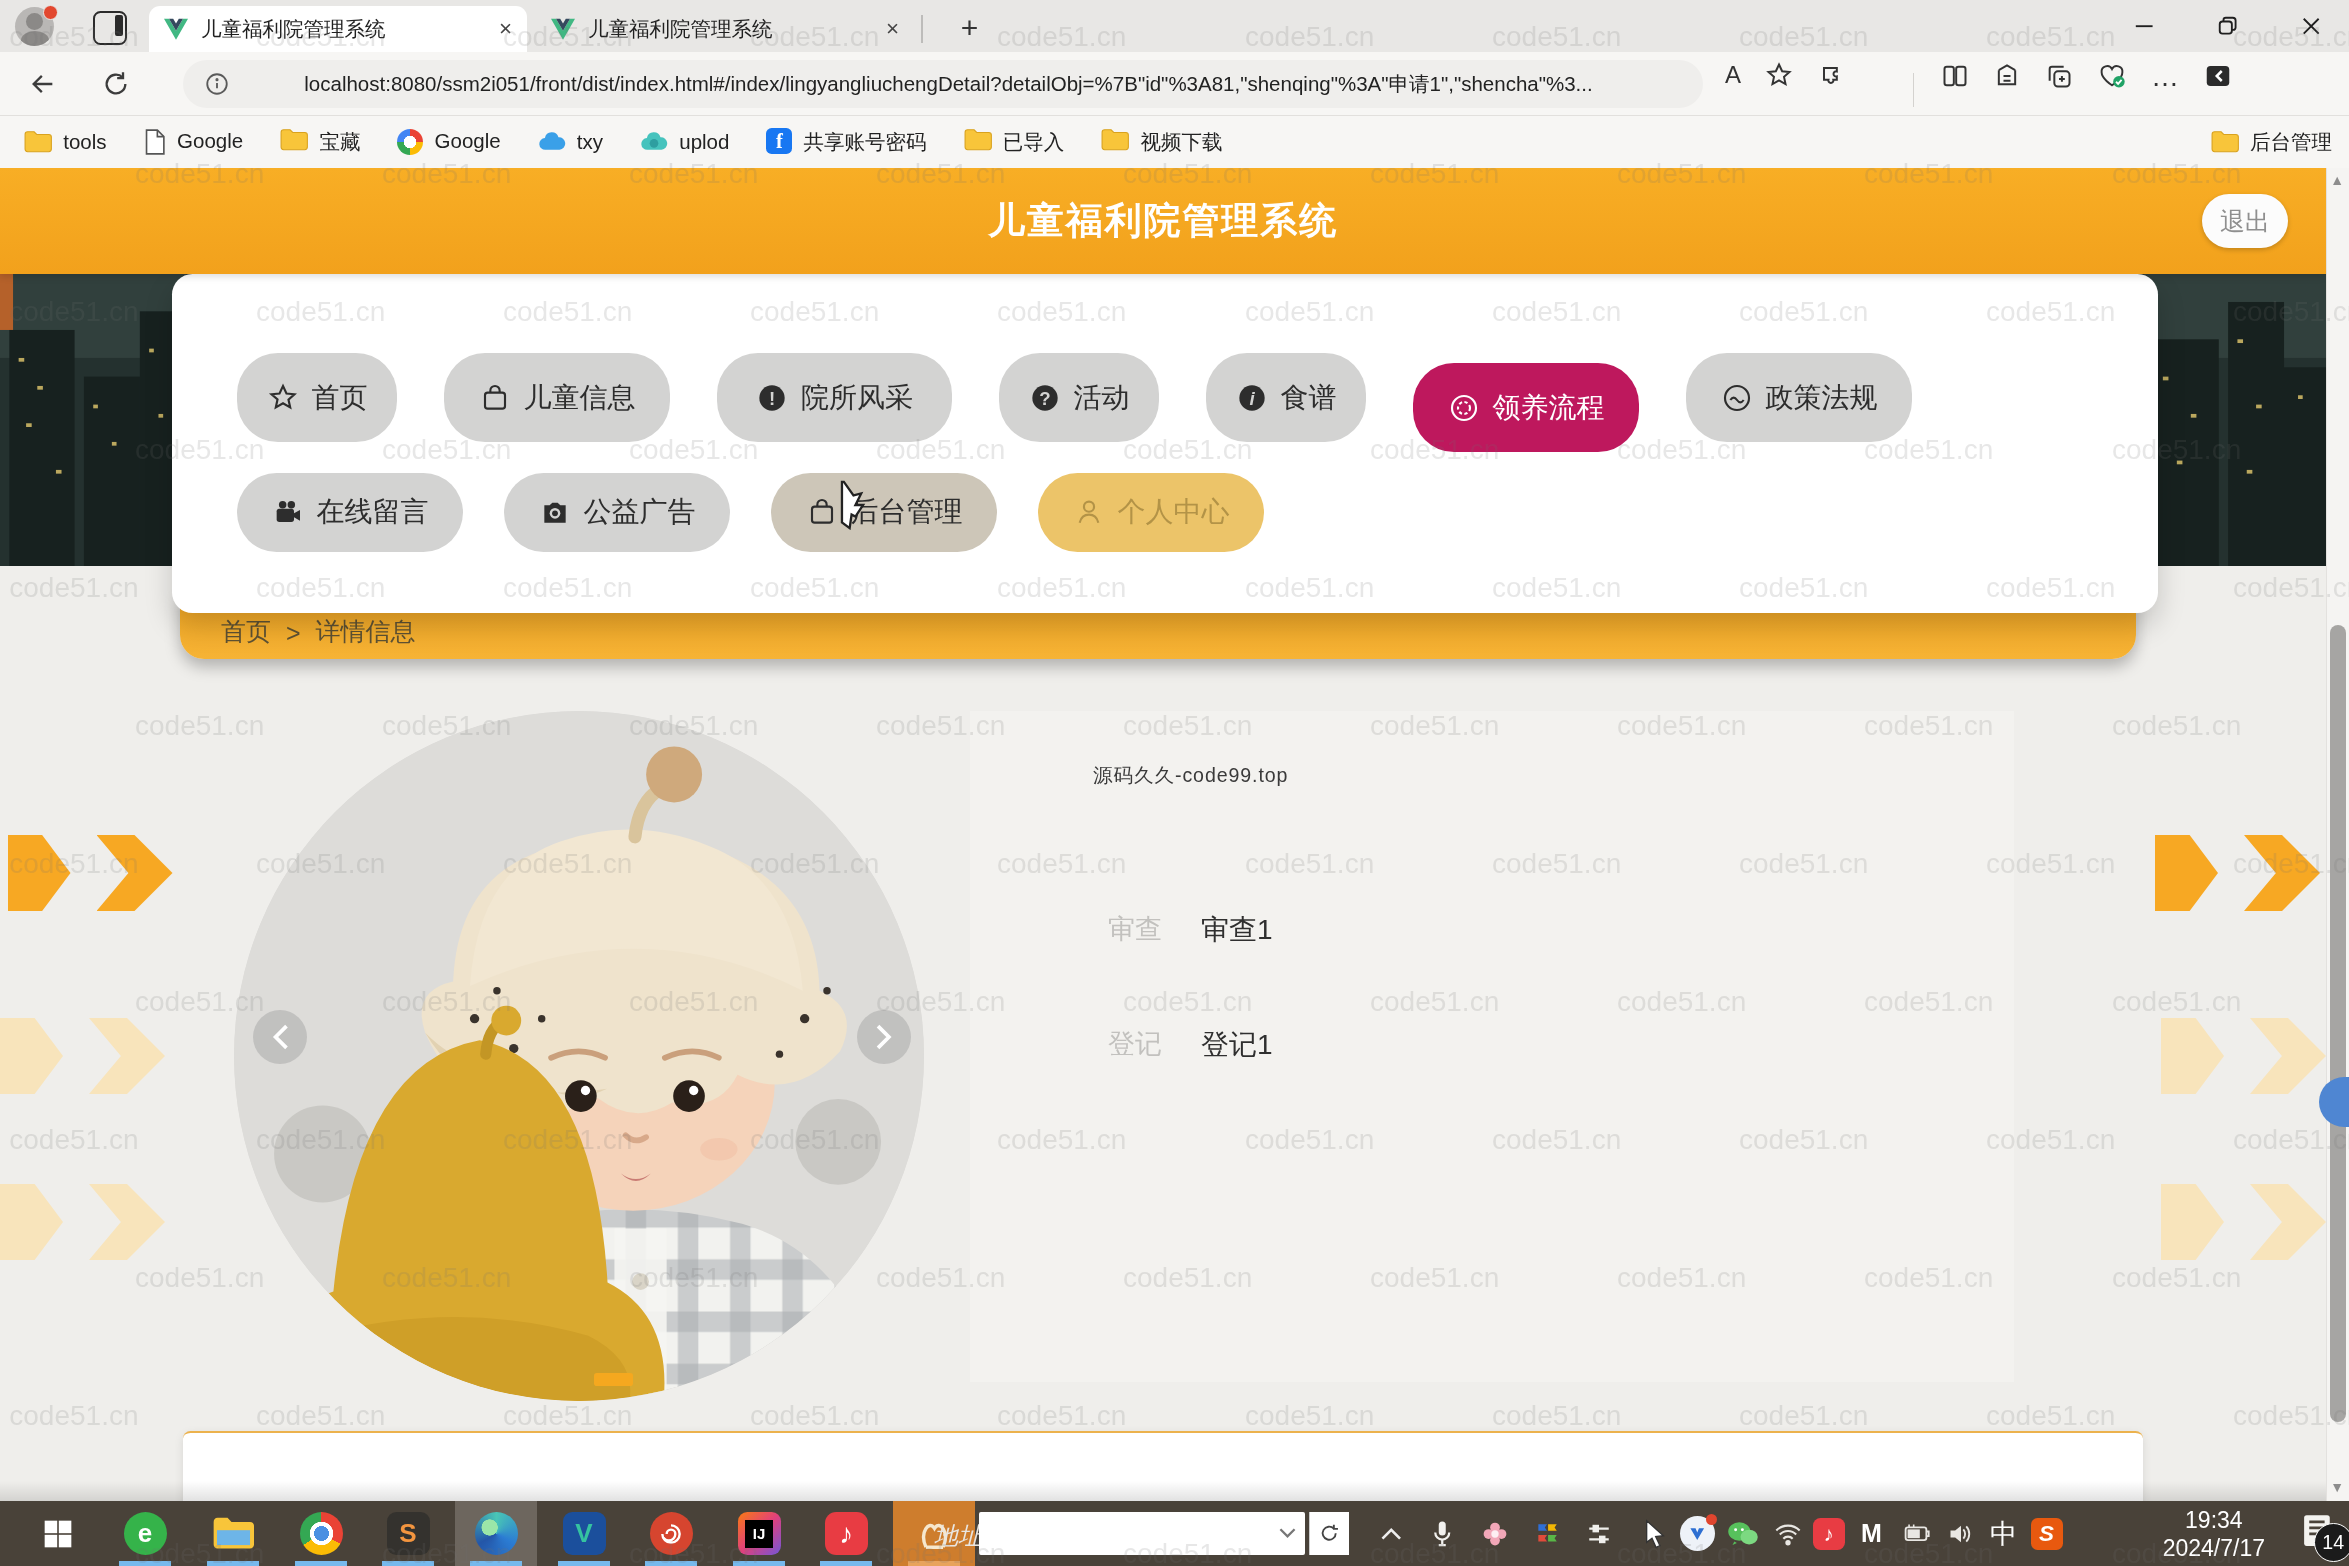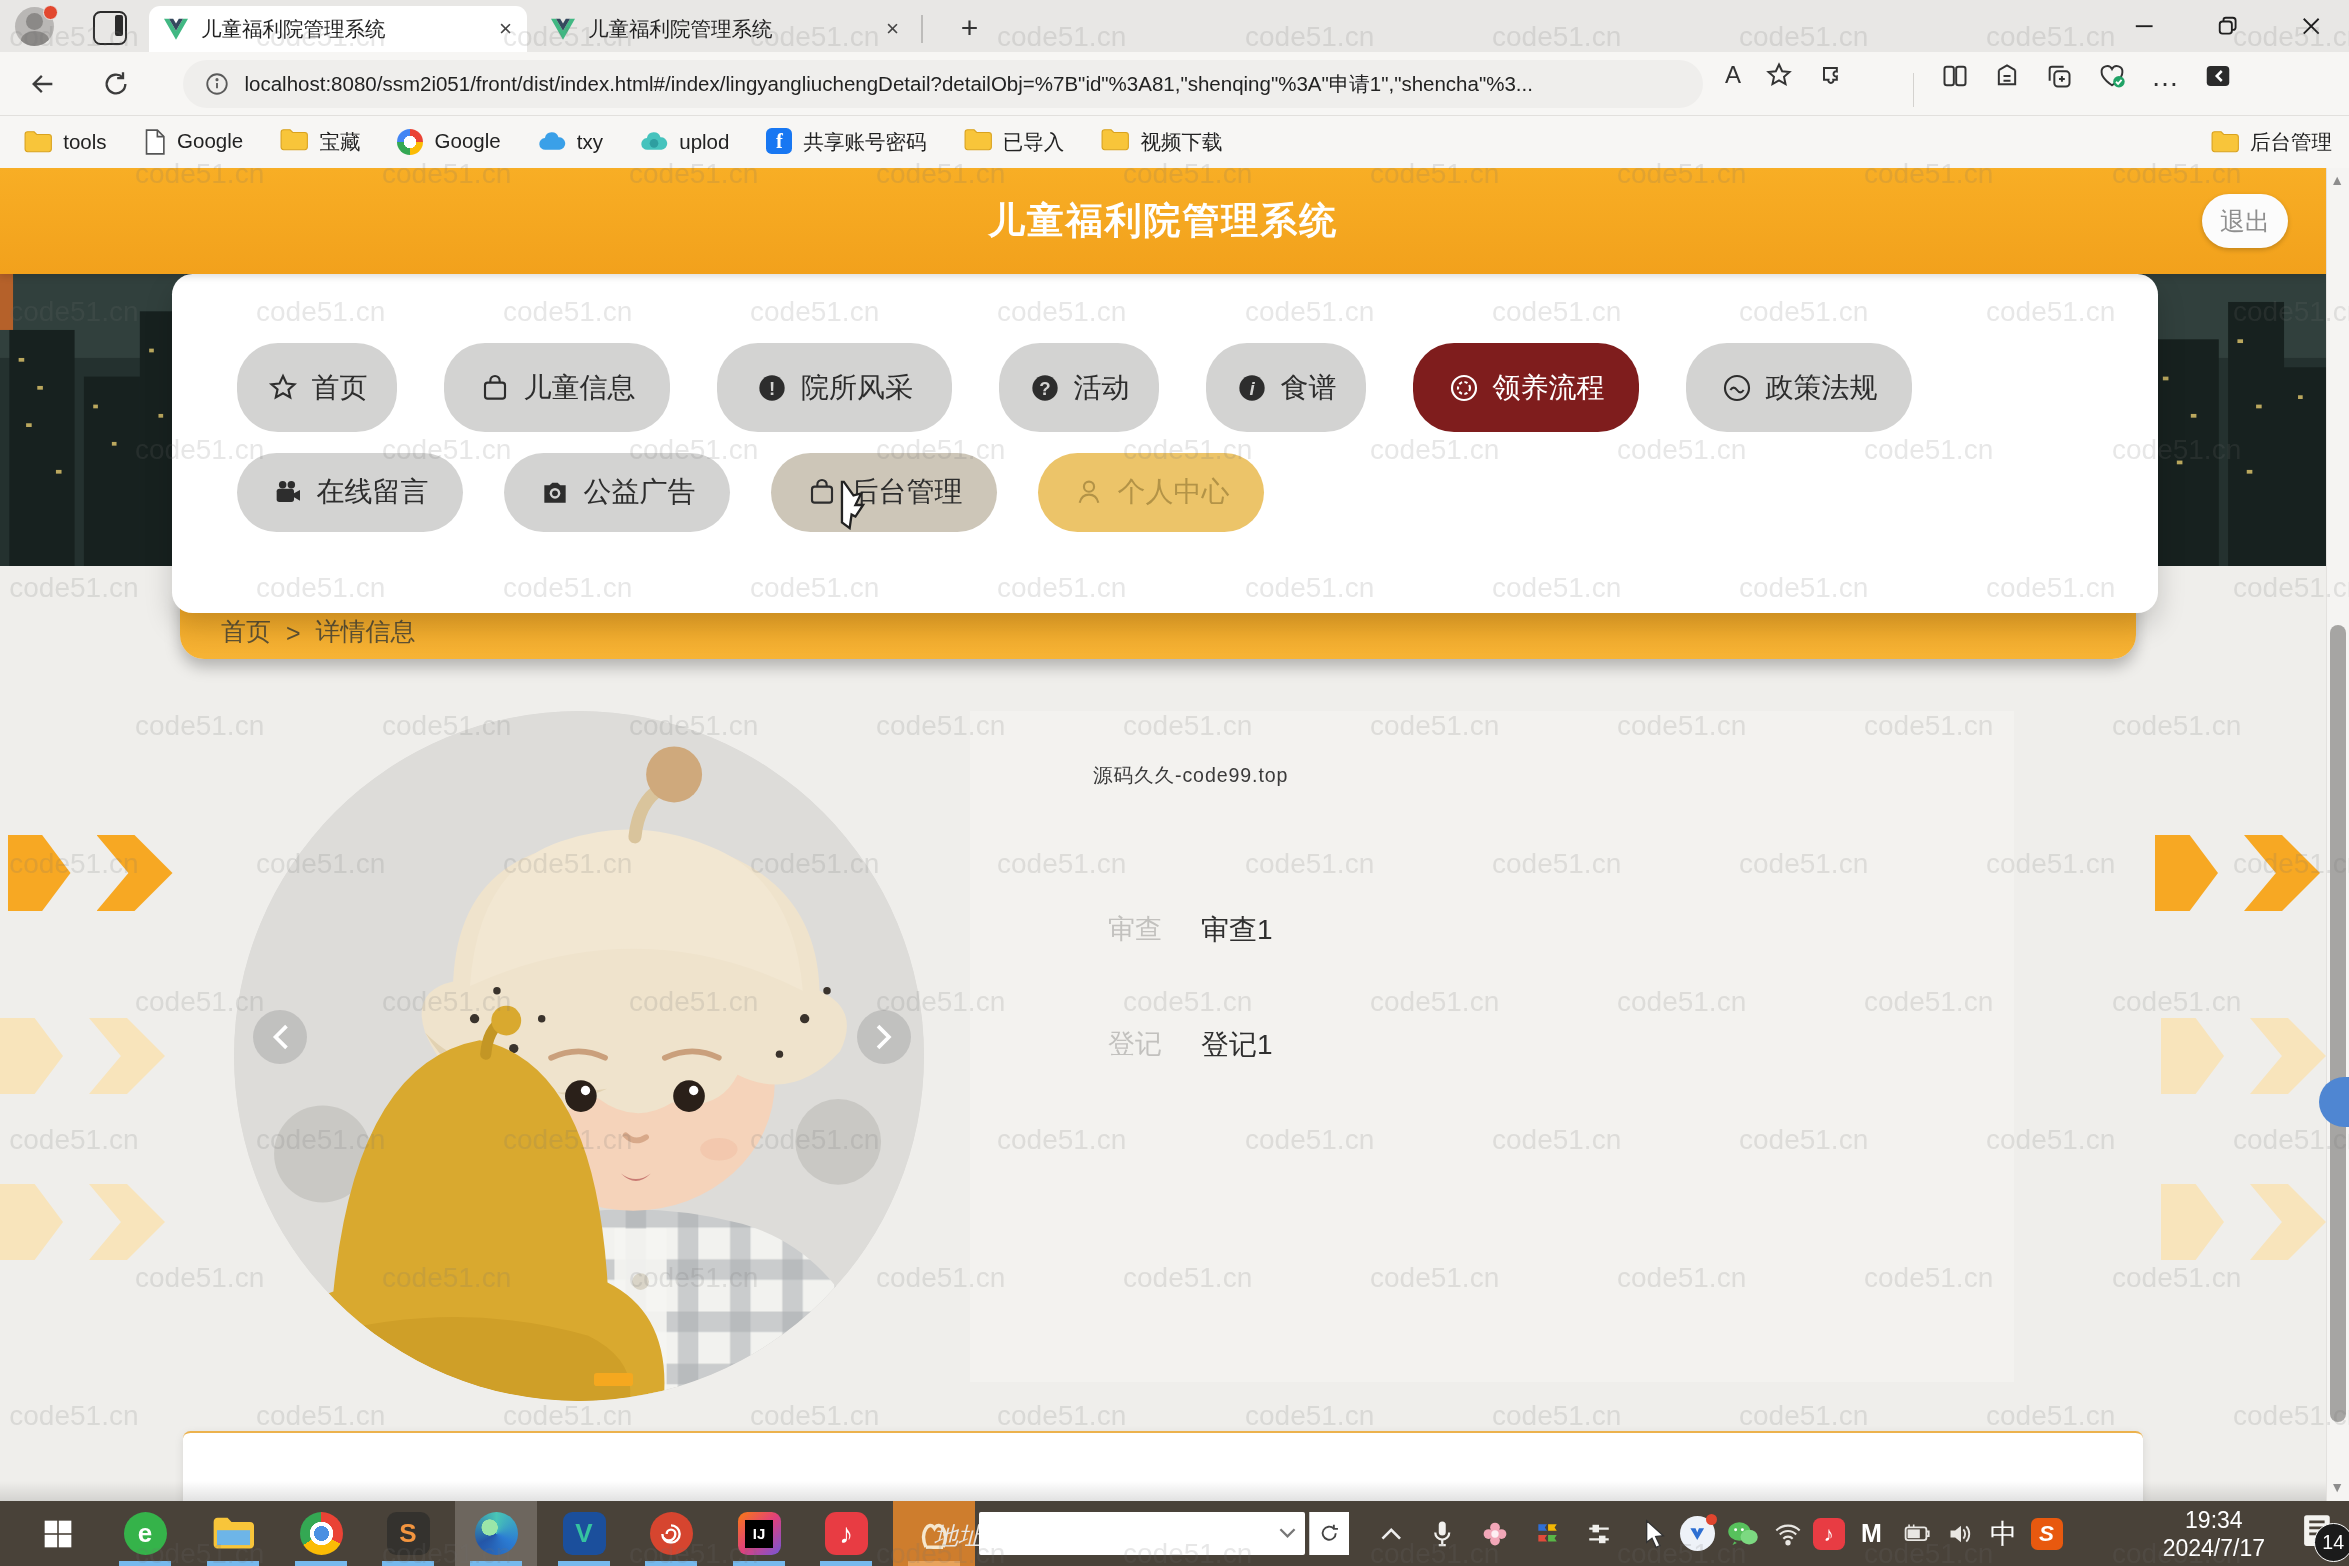--- a/index.html
+++ b/index.html
@@ -20,21 +20,21 @@
   .tab.active{left:149px;background:#ffffff;}
   .tab.inactive{left:536px;background:transparent;}
   .tab .title{font-size:20.5px;color:#1f1f1f;white-space:nowrap;overflow:hidden;text-overflow:ellipsis;flex:1;margin-left:13px;}
   .tab .close{font-size:22.4px;color:#444;margin-left:11.2px;cursor:default;}
   .tab-sep{left:921px;top:15px;width:1.9px;height:28px;background:#bdbcba;}
   .newtab{left:949px;top:9.3px;width:41px;height:37px;font-size:30px;color:#333;display:flex;align-items:center;justify-content:center;}
   .winbtn{top:0;width:65px;height:52px;display:flex;align-items:center;justify-content:center;color:#1f1f1f;}
 
   .toolbar{left:0;top:52px;width:2349px;height:63px;background:#f7f6f4;border-bottom:0.9px solid #e2e0dd;}
   .tbtn{top:9.3px;width:45px;height:45px;display:flex;align-items:center;justify-content:center;color:#4a4a4a;}
-  .addr{left:183px;top:7.5px;width:1520px;height:48px;background:#efeeec;border-radius:24px;display:flex;align-items:center;padding:0 20.5px;box-sizing:border-box;}
+  .addr{left:183px;top:7.5px;width:1520px;height:48px;background:#efeeec;border-radius:24px;display:flex;align-items:center;padding:0 20.5px;box-sizing:border-box;text-align:center;}
   .addr .url{font-size:20.5px;color:#222;white-space:nowrap;overflow:hidden;text-overflow:ellipsis;margin-left:15px;width:1408px;}
   .rficons{top:9.3px;display:flex;gap:24px;align-items:center;color:#3b3b3b;}
   .vsep{left:1913px;top:20.5px;width:0.9px;height:34px;background:#d4d2cf;}
 
   .bookbar{left:0;top:116px;width:2349px;height:52px;background:#f7f6f4;border-bottom:0.9px solid #e6e4e1;}
   .bmrow{left:24px;top:0;height:52px;display:flex;align-items:center;gap:37px;}
   .bm{display:flex;align-items:flex-start;gap:11.2px;font-size:20.5px;color:#222;}
   .bm-right{right:17px;top:0;height:52px;display:flex;align-items:center;gap:11.2px;font-size:20.5px;color:#222;position:absolute;}
   .fbsq{width:26px;height:26px;border-radius:5.6px;background:#1877f2;color:#fff;font-size:20.5px;font-weight:bold;
         display:flex;align-items:center;justify-content:center;font-family:"Liberation Serif",serif;}
@@ -49,21 +49,21 @@
   .logout{left:2202px;top:26px;width:86px;height:54px;background:#fcfcfc;border-radius:27px;color:#8f8f8f;
           font-size:25px;display:flex;align-items:center;justify-content:center;box-shadow:0 1.9px 5.6px rgba(0,0,0,.2);z-index:5;}
   .citywrap{left:0;top:106px;width:2326px;height:292px;z-index:1;}
   .navcard{left:172px;top:106px;width:1986px;height:339px;background:#fff;border-radius:20.5px;box-shadow:0 13px 28px rgba(0,0,0,.18);z-index:3;
            padding:69px 0 0 65px;box-sizing:border-box;}
   .navrow{display:flex;gap:47px;align-items:center;}
   .navrow.second{margin-top:20.5px;gap:41px;}
   .pill{height:89px;border-radius:41px;background:#d3d3d2;display:flex;align-items:center;justify-content:center;gap:13px;
         font-size:28px;color:#2d2d2d;}
   .pill svg{width:32px;height:32px;}
-  .pill.active{background:#7f1d1d;color:#fff;}
+  .pill.active{background:#be185d;color:#fff;margin-top:20px;}
   .pill.hovered{background:#cdc6b8;}
   .pill.personal{background:#ecc469;color:#b39347;height:79px;}
   .navrow.second .pill{height:79px;}
   .crumb{left:180px;top:424px;width:1956px;height:67px;border-radius:0 0 24px 24px;
          background:linear-gradient(#f3a722,#f6b335);box-shadow:0 7.5px 15px rgba(0,0,0,.25);z-index:2;
          display:flex;align-items:flex-end;padding:0 0 11.2px 41px;box-sizing:border-box;font-size:25px;color:#5f5233;gap:15px;}
 
   .photo{left:234px;top:543px;width:690px;height:690px;border-radius:50%;overflow:hidden;z-index:2;background:#dcdbd8;}
   .caro-btn{width:54px;height:54px;border-radius:50%;background:rgba(160,160,160,.45);color:#fff;z-index:3;
             display:flex;align-items:center;justify-content:center;}

